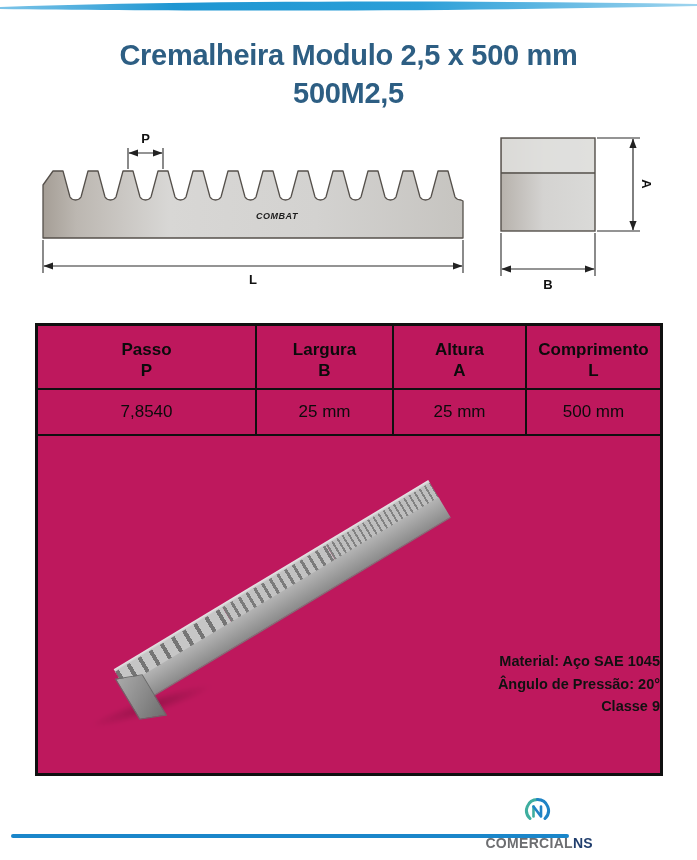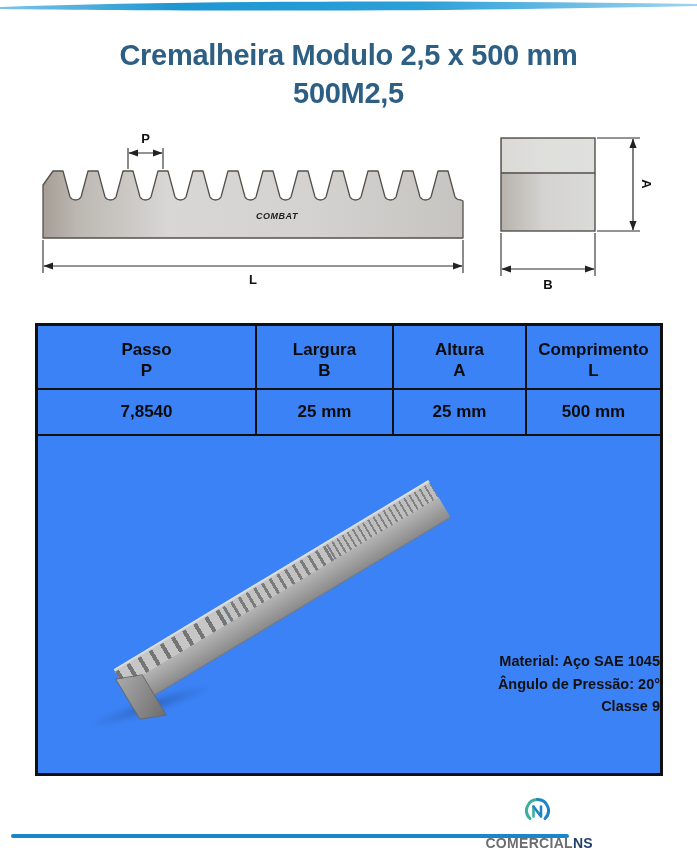--- a/index.html
+++ b/index.html
@@ -13,23 +13,23 @@
   .title-wrap { position:absolute; left:0; top:36px; width:697px; text-align:center; color:#2d5e83; }
   .title-line { font-size:29px; font-weight:bold; letter-spacing:-0.3px; line-height:38px; }
 
   
   .drawing { position:absolute; left:25px; top:126px; width:650px; height:180px; }
 
   
   .spec-table { position:absolute; left:35px; top:323px; width:628px; height:453px;
                 border:3px solid #101010; background:#101010; display:grid;
                 grid-template-columns:217px 135px 131px 1fr; grid-template-rows:62px 44px 1fr; gap:2px; }
-  .cell { background:#3b82f6; display:flex; align-items:center; justify-content:center; text-align:center; }
+  .cell { background:#be185d; display:flex; align-items:center; justify-content:center; text-align:center; }
   .hcell { flex-direction:column; font-weight:bold; font-size:17px; line-height:21px; color:#0b0b0b; padding-top:6px; }
-  .vcell { font-weight:bold; font-size:17px; color:#0b0b0b; }
+  .vcell { font-weight:normal; font-size:17px; color:#0b0b0b; }
   .bigcell { grid-column:1 / span 4; position:relative; display:block;text-align:right; }
 
   
   .rack3d { position:absolute; left:87px; top:230px; width:367px; height:44px;
             transform:rotate(-31deg); transform-origin:0 50%; }
   .rack-side { position:absolute; left:0; bottom:0; width:100%; height:24px;
                background:linear-gradient(180deg,#b4b4b4 0%,#9d9d9d 55%,#8a8a8a 100%);
                border-bottom:1px solid #7a7a7a; }
   .rack-teeth { position:absolute; left:0; top:3px; width:100%; height:19px; display:flex; }
   .tseg { height:100%; }

